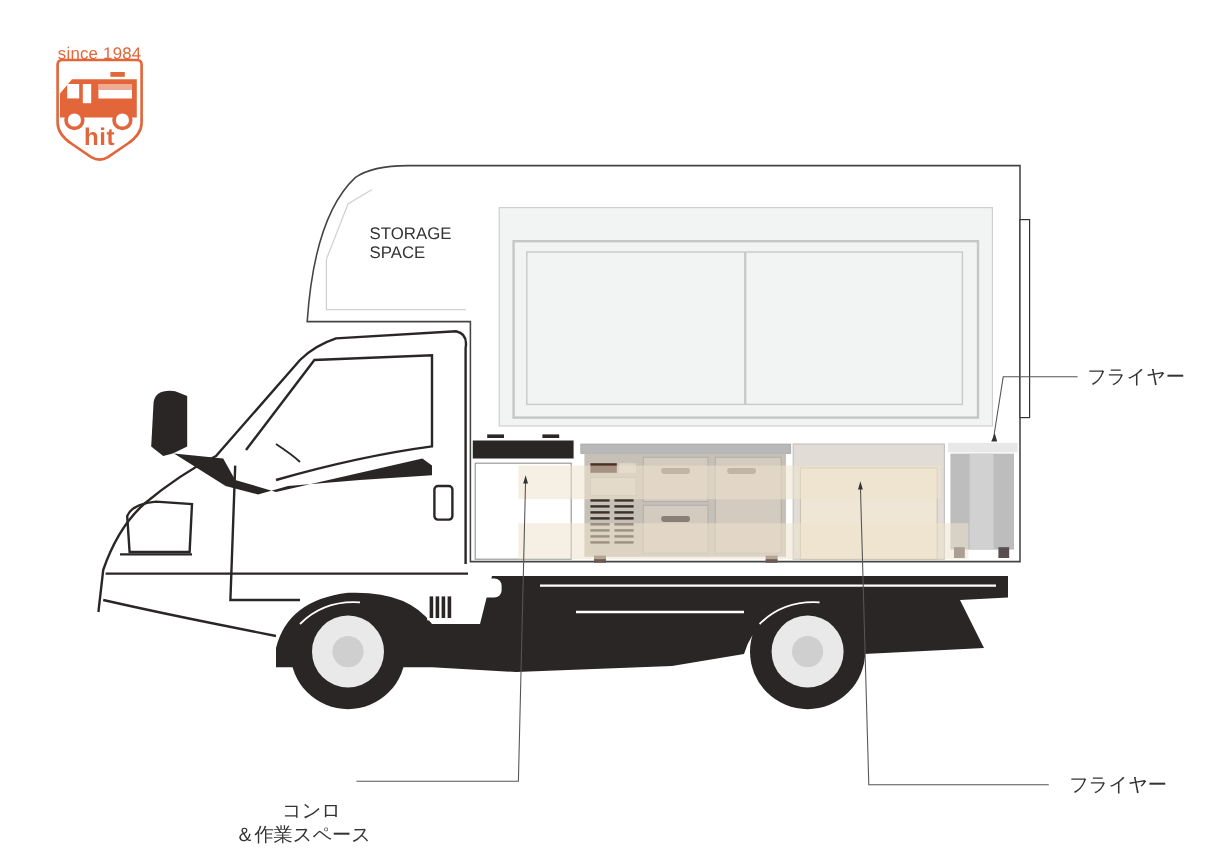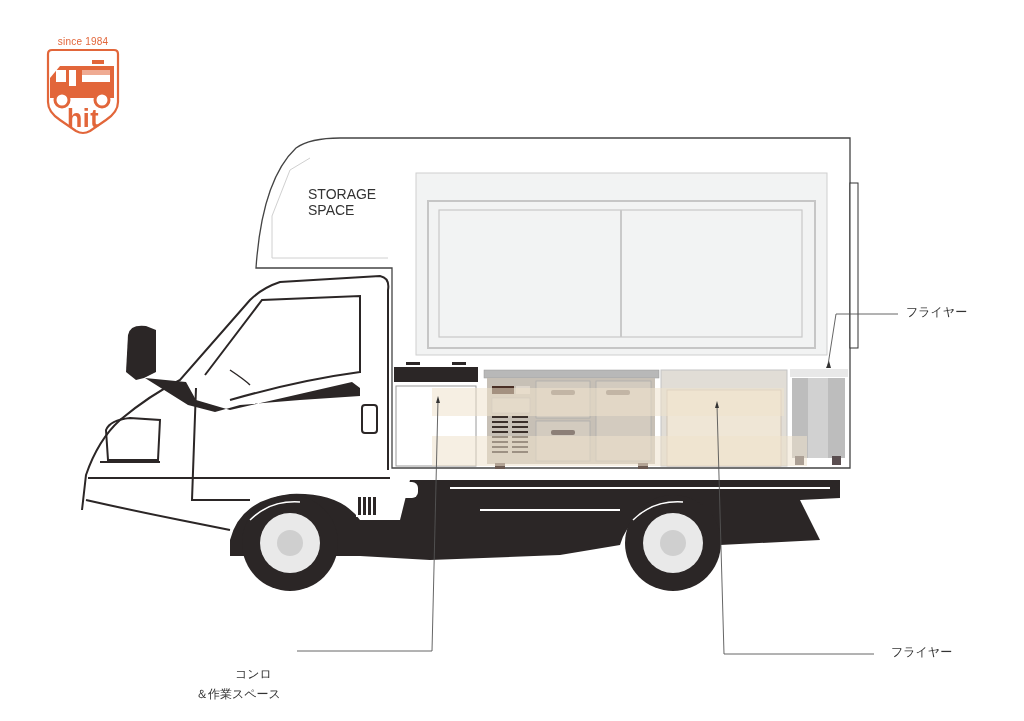--- a/index.html
+++ b/index.html
@@ -2,24 +2,24 @@
 <html><head>
   <meta charset="utf-8">
   <style>
     html, body { margin: 0; padding: 0; background: #ffffff; }
     body { width: 1024px; height: 721px; position: relative; overflow: hidden;
            font-family: "Liberation Sans", "DejaVu Sans", sans-serif; }
     .stage { position: absolute; left: 0; top: 0; width: 1024px; height: 721px; }
     svg.truck { position: absolute; left: 0; top: 0; }
     .logo { position: absolute; left: 42px; top: 36px; width: 82px; height: 100px; }
     .logo-since { position: absolute; left: 0; top: 0; width: 82px; text-align: center;
-                  font-size: 10px; color: #e2663a; letter-spacing: 0.2px; }
+                  font-size: 14px; color: #e2663a; letter-spacing: 0.2px; }
     .logo-hit { position: absolute; left: 0; top: 68px; width: 82px; text-align: center;
-                font-size: 25px; color: #e2663a; font-weight: bold; letter-spacing: 0.5px; }
-    .label { position: absolute; font-size: 12px; color: #333333; white-space: nowrap; }
+                font-size: 20px; color: #e2663a; font-weight: bold; letter-spacing: 0.5px; }
+    .label { position: absolute; font-size: 16px; color: #333333; white-space: nowrap; }
     .storage { position: absolute; left: 308px; top: 186px; font-size: 14px; color: #333333;
                line-height: 16px; }
     .label-fryer { left: 906px; top: 304px; }
     .label-stove1 { left: 235px; top: 635px; text-align: center; width: 36px; margin-top: 31px; }
     .label-stove2 { left: 196px; top: 686px; }
     .label-work { left: 891px; top: 644px; }
   </style>
 </head>
 <body>
 

